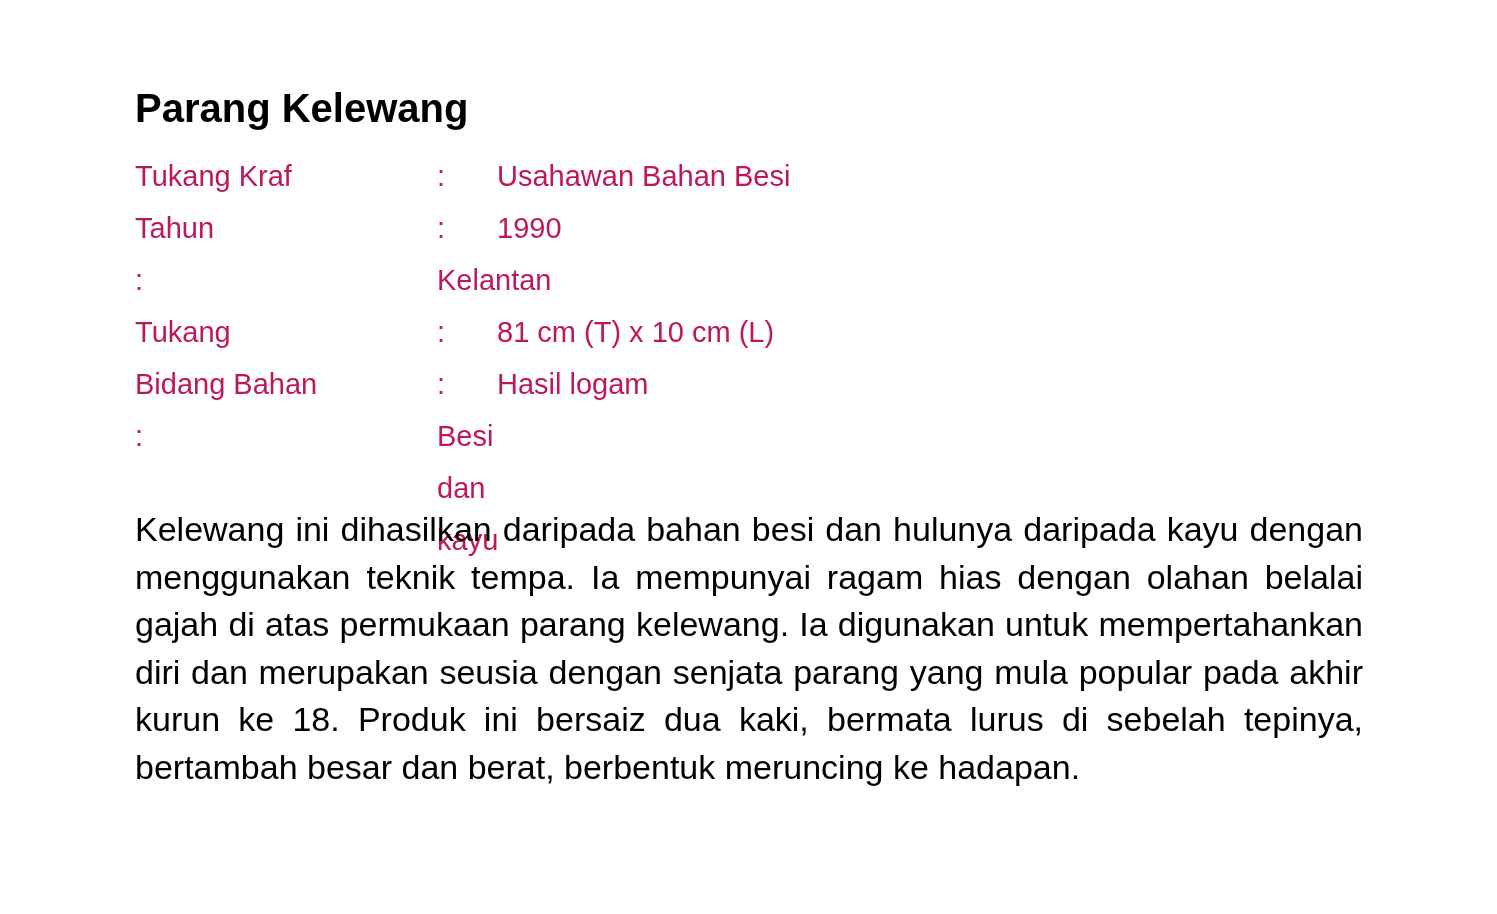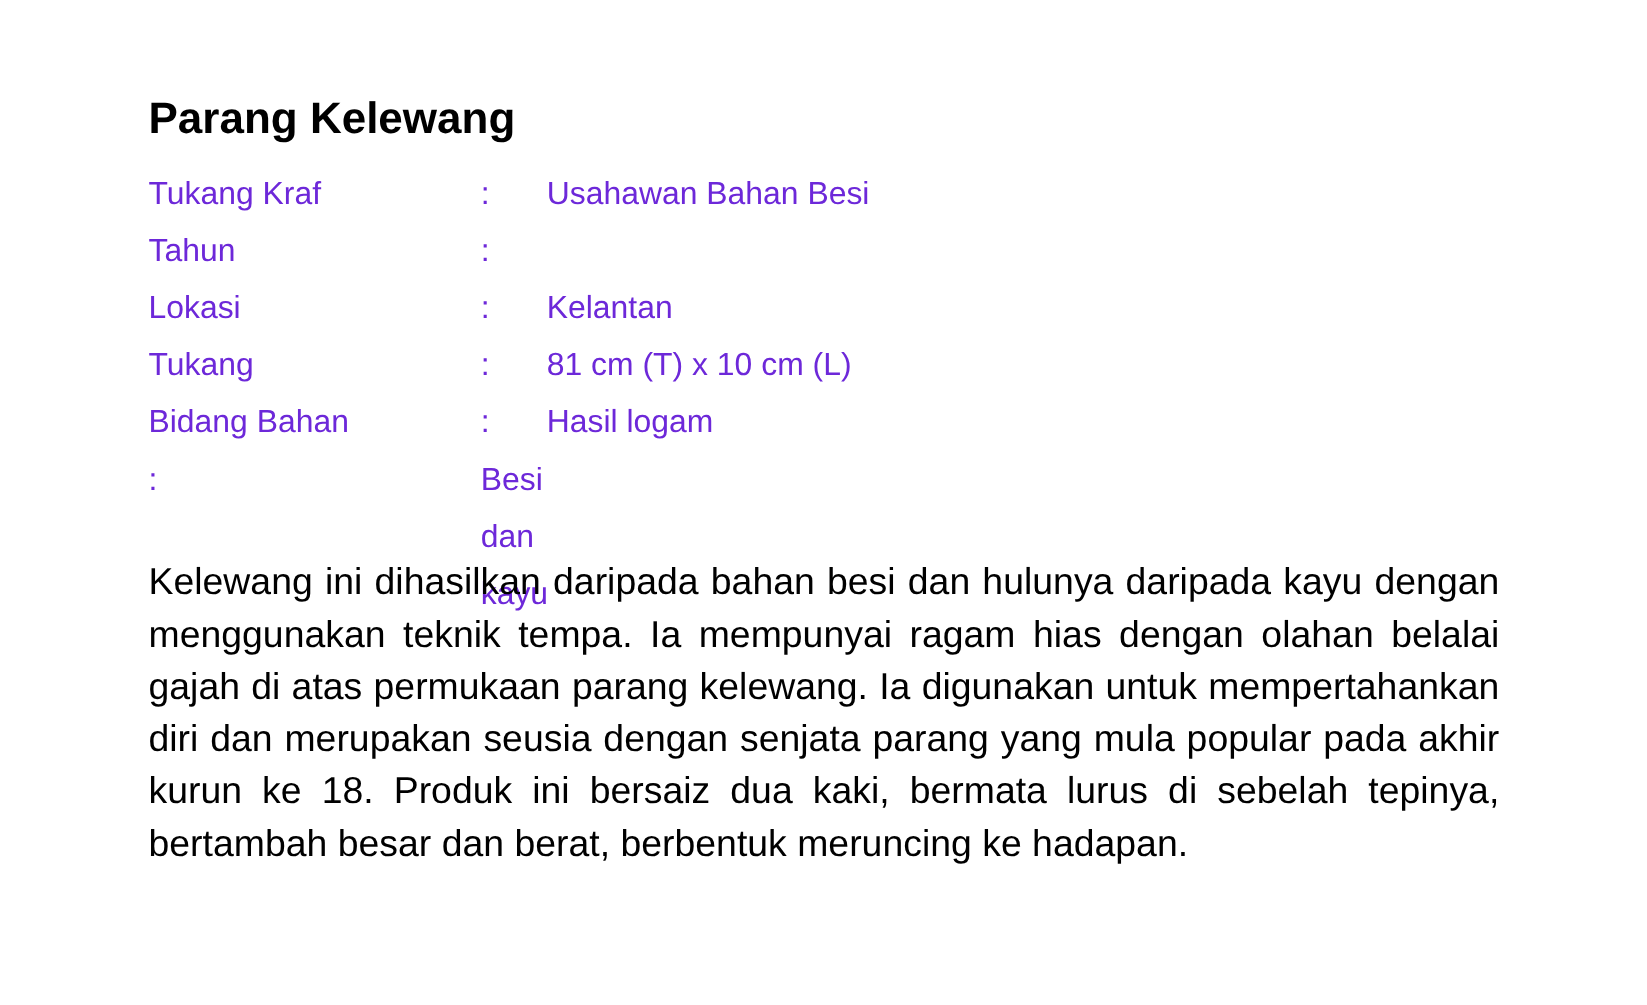--- a/index.html
+++ b/index.html
@@ -33,21 +33,21 @@
   }
   .details {
     margin-top: 18px;
   }
   .detail-row {
     display: grid;
     grid-template-columns: 302px 60px 1fr;
     font-size: 29px;
     line-height: 52px;
     height: 52px;
-    color: #6d28d9;
+    color: #be185d;
   }
   .detail-label { text-align: left; }
   .detail-colon { text-align: left; }
   .detail-value { text-align: left; }
   .description {
     margin-top: 44px;
     width: 1228px;
     font-size: 34px;
     line-height: 47.5px;
     text-align: justify;
@@ -66,24 +66,24 @@
 
       <div class="detail-row">
         <span class="detail-label">Tukang Kraf</span>
         <span class="detail-colon">:</span>
         <span class="detail-value">Usahawan Bahan Besi</span>
       </div>
 
       <div class="detail-row">
         <span class="detail-label">Tahun</span>
         <span class="detail-colon">:</span>
+        <span class="detail-value">1990</span>
       </div>
 
       <div class="detail-row">
-        <span class="detail-label">Lokasi</span>
         <span class="detail-colon">:</span>
         <span class="detail-value">Kelantan</span>
       </div>
 
       <div class="detail-row">
         <span class="detail-label">Tukang</span>
         <span class="detail-colon">:</span>
         <span class="detail-value">81 cm (T) x 10 cm (L)</span>
       </div>
 

